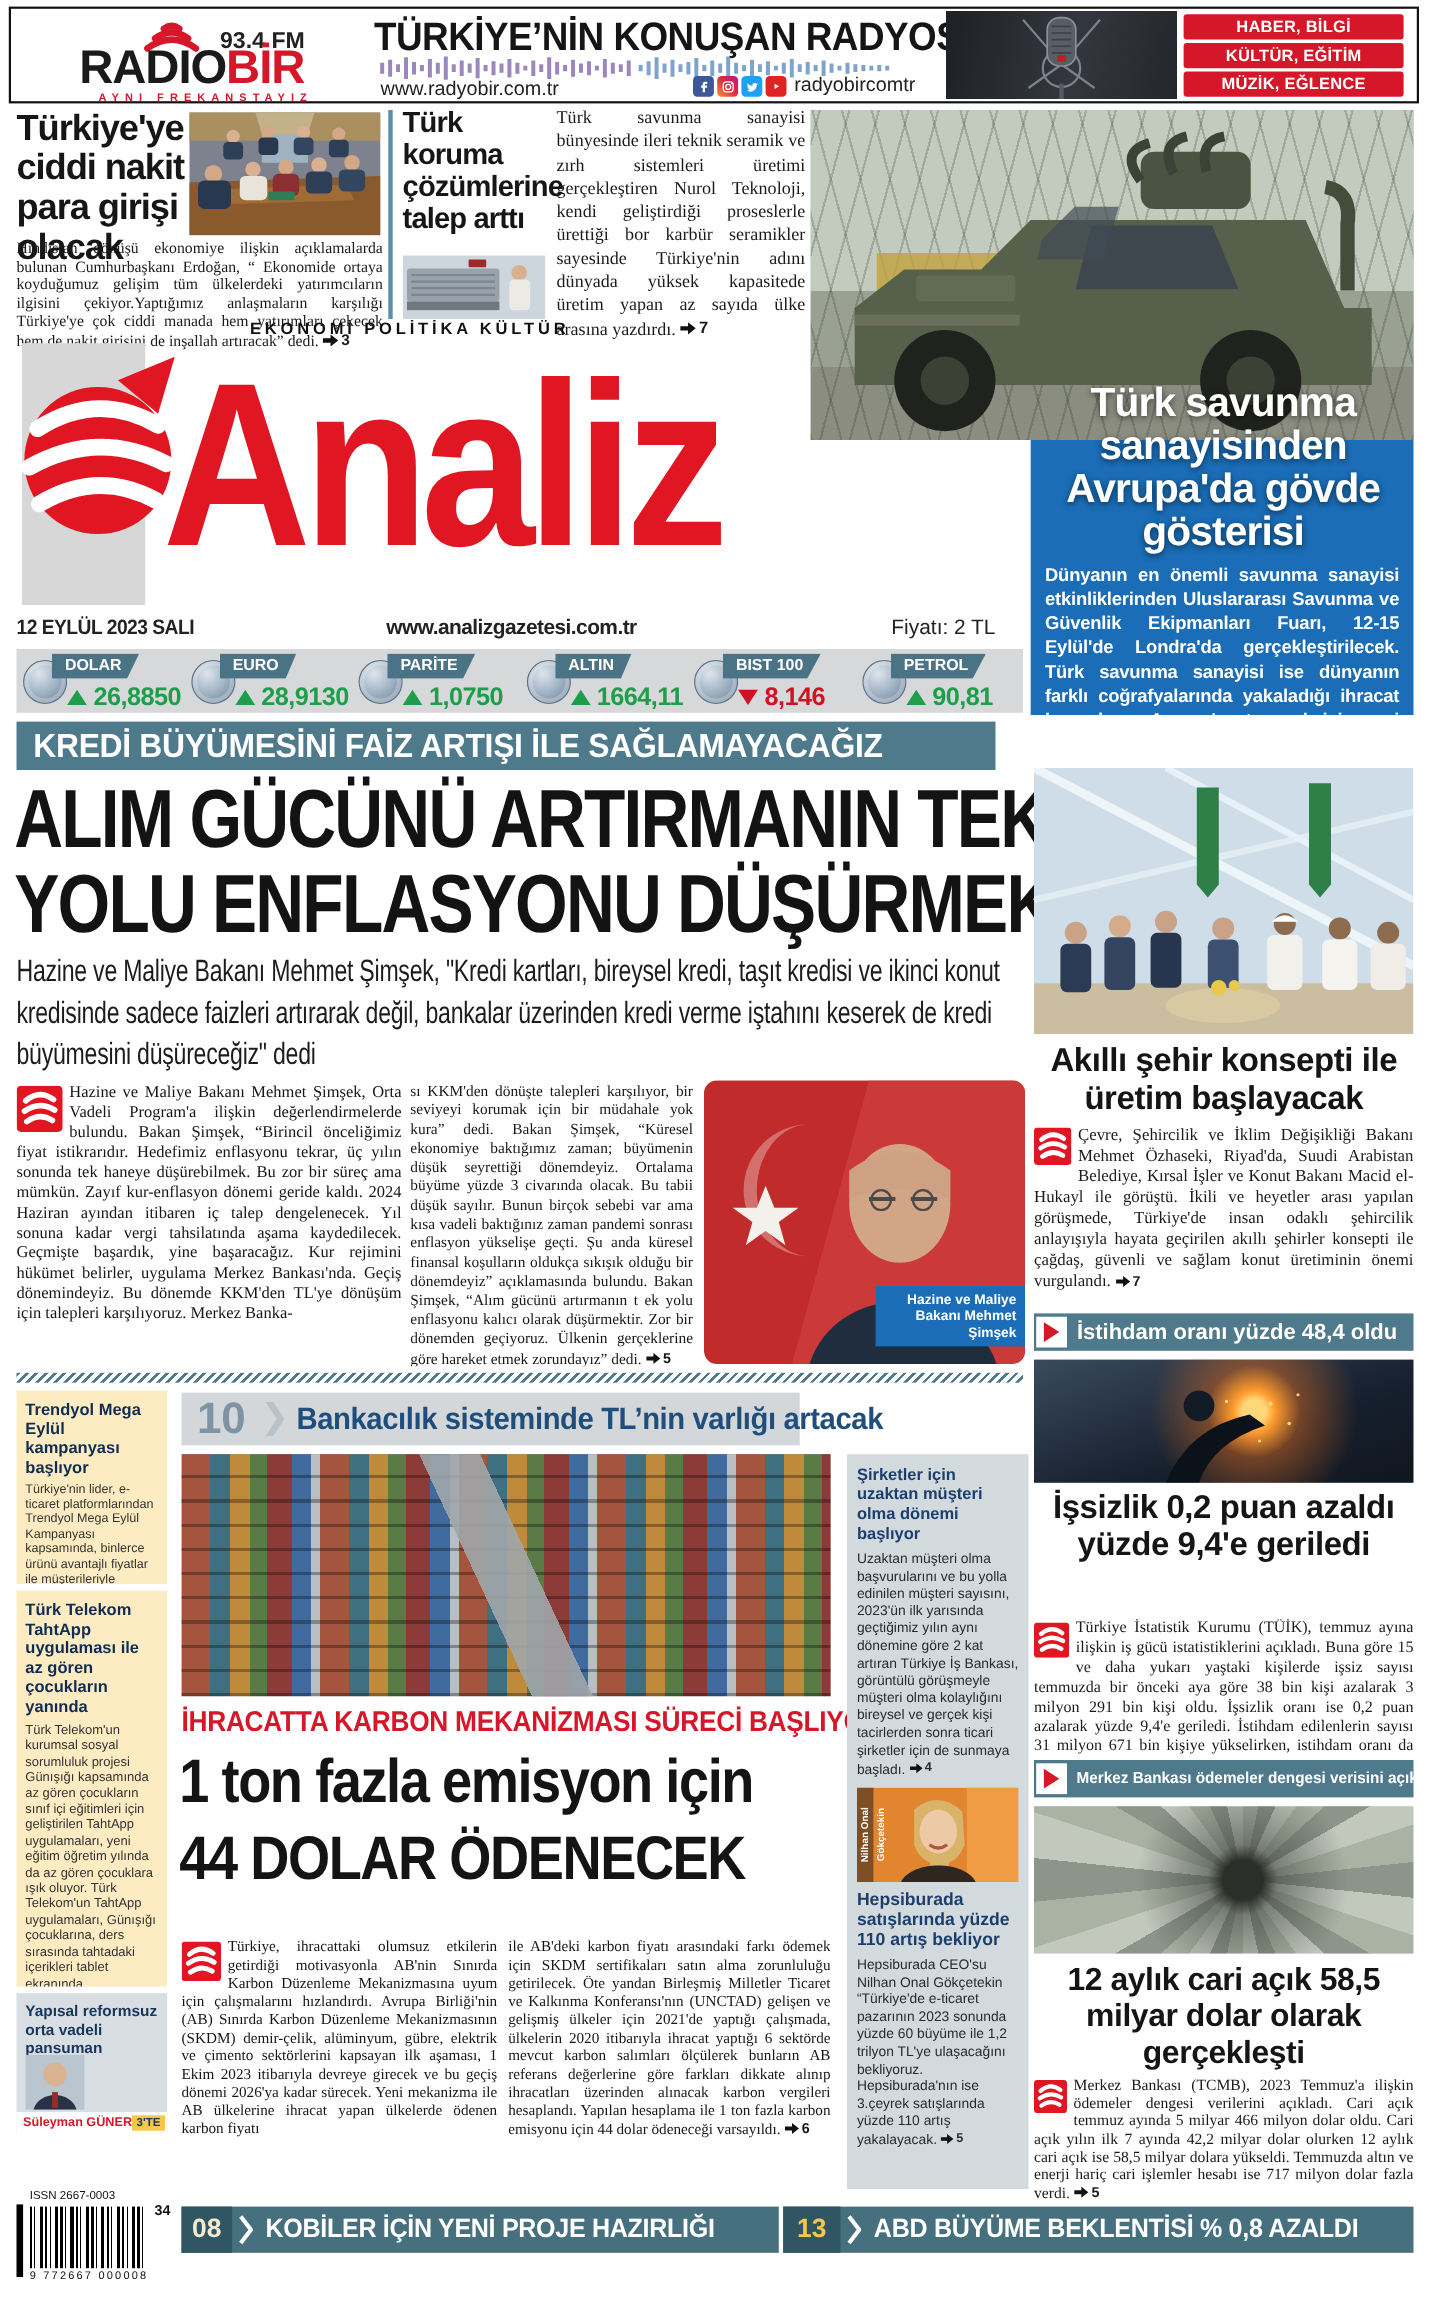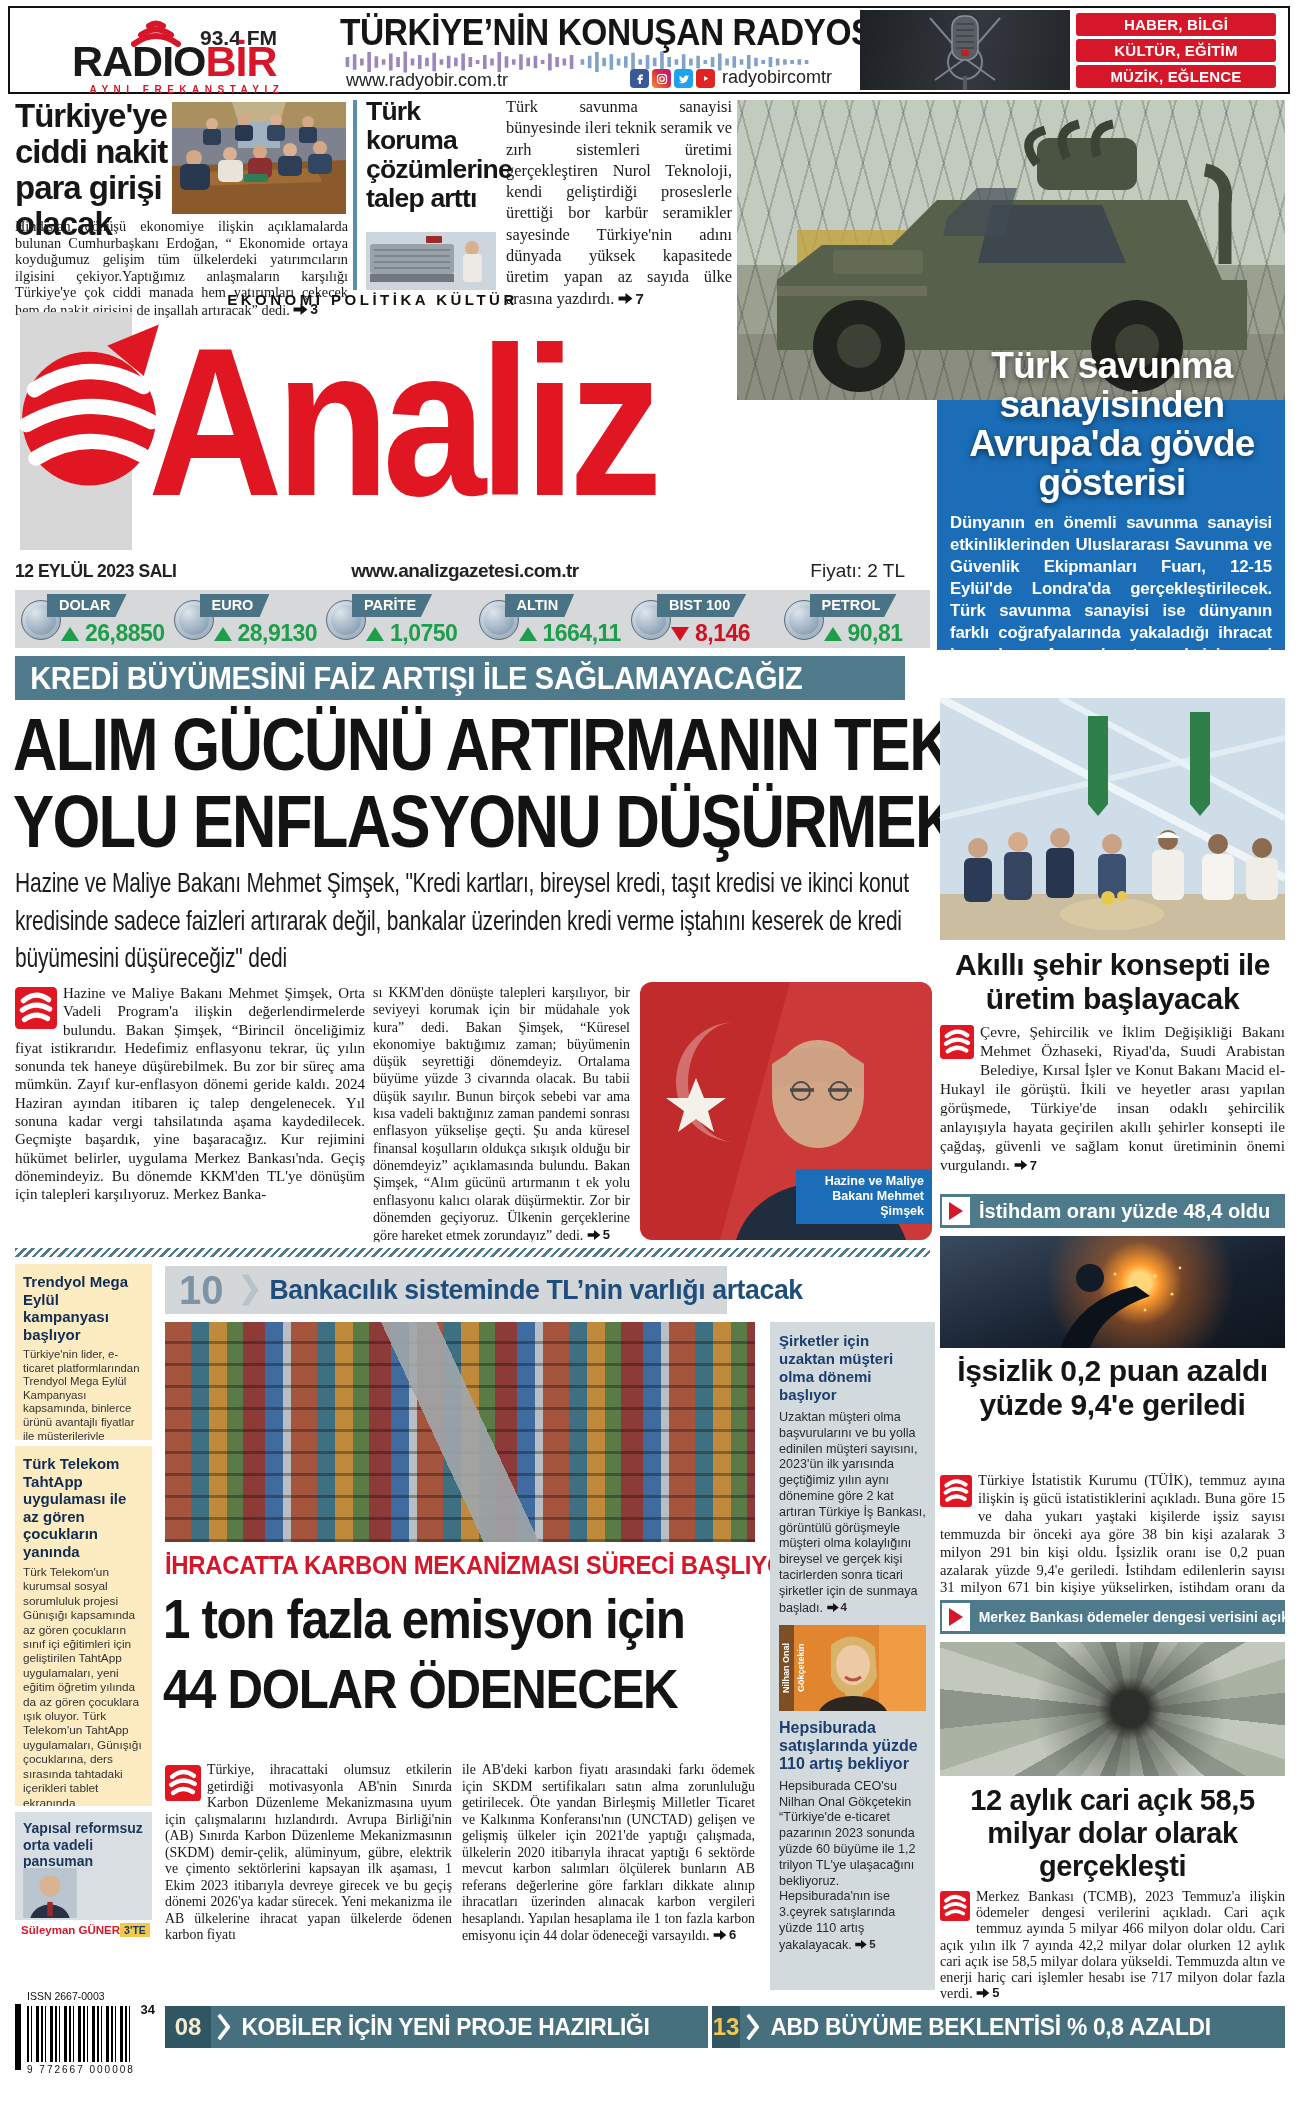--- a/index.html
+++ b/index.html
@@ -594,20 +594,20 @@
 
   <div class="bbar" style="left:165px;width:543px;">
     <span class="numbox" style="width:46px;color:#f3ead0;">08</span>
     <svg class="chev" width="13" height="28" viewBox="0 0 14 28">
         <path d="M2 1 L12 14 L2 27" stroke="#fff" stroke-width="4" fill="none"></path>
       </svg>
     <span class="bt">KOBİLER İÇİN YENİ PROJE HAZIRLIĞI</span>
   </div>
 
   <div class="bbar" style="left:712px;width:573px;">
-    <span class="numbox" style="width:28px;color:#f5c84c;">13</span>
+    <span class="numbox" style="width:52px;color:#f5c84c;">13</span>
     <svg class="chev" width="13" height="28" viewBox="0 0 14 28">
         <path d="M2 1 L12 14 L2 27" stroke="#fff" stroke-width="4" fill="none"></path>
       </svg>
     <span class="bt">ABD BÜYÜME BEKLENTİSİ % 0,8 AZALDI</span>
   </div>
 
 </div>
 
 </body></html>

